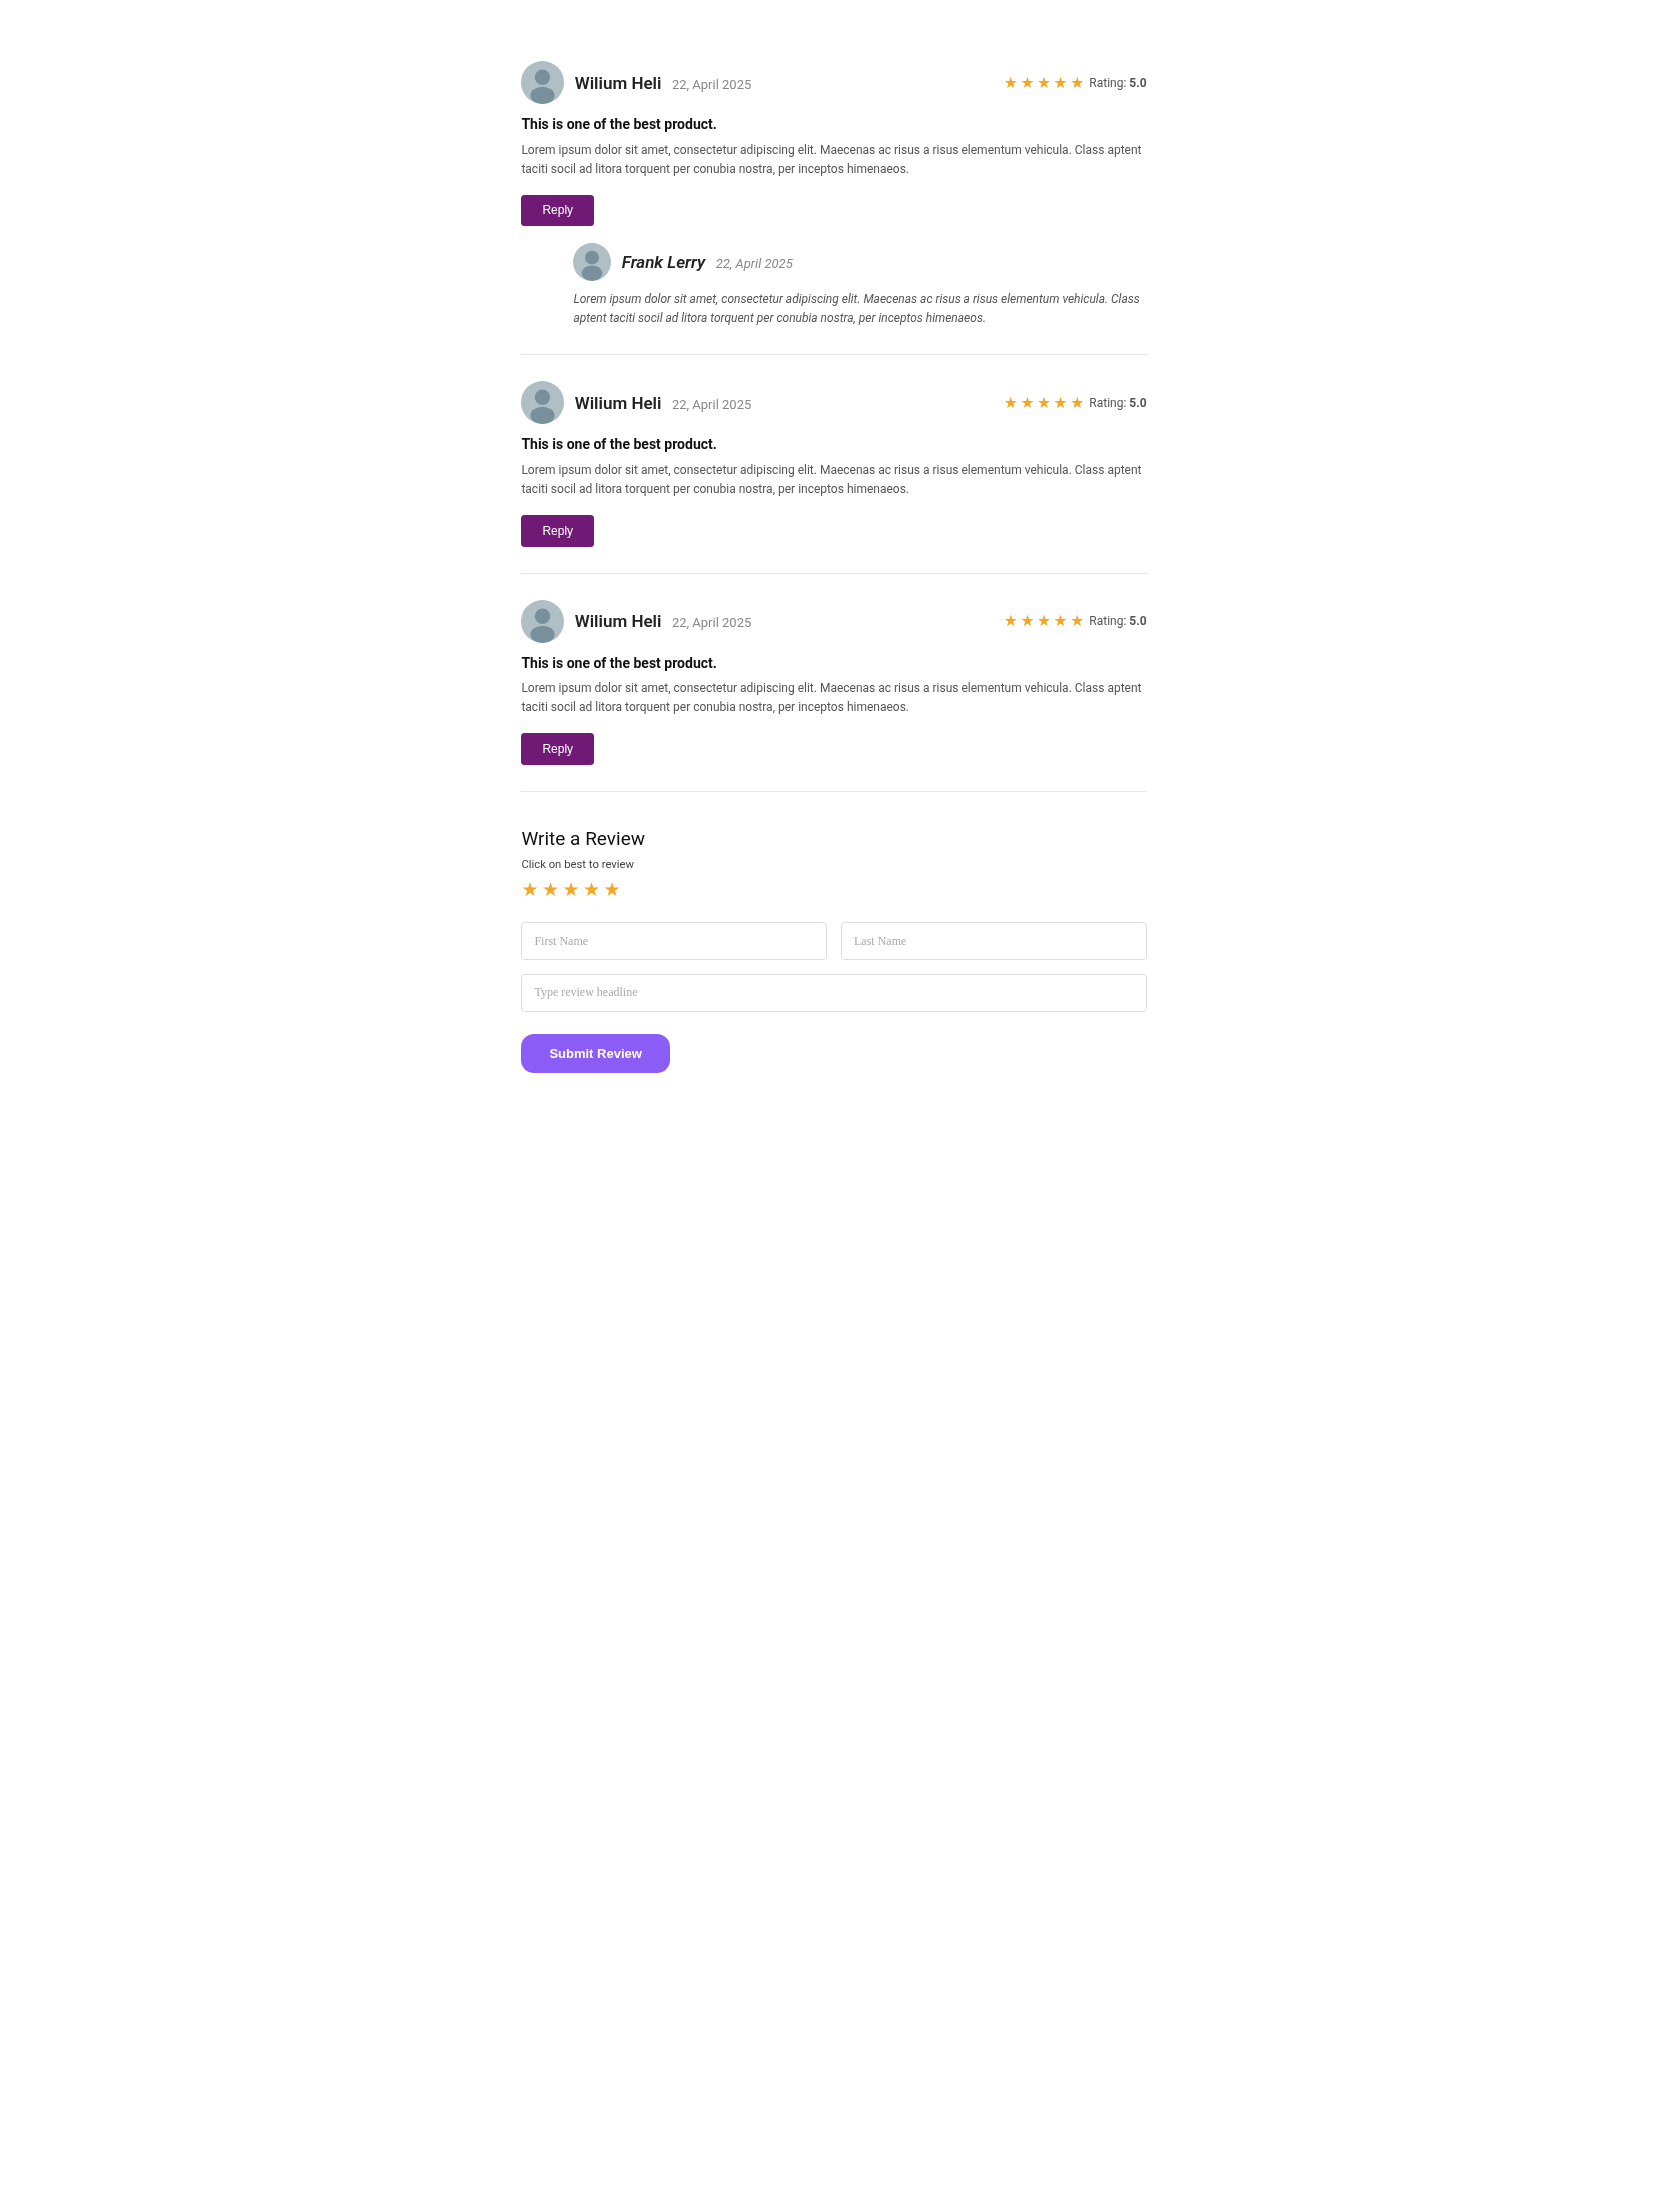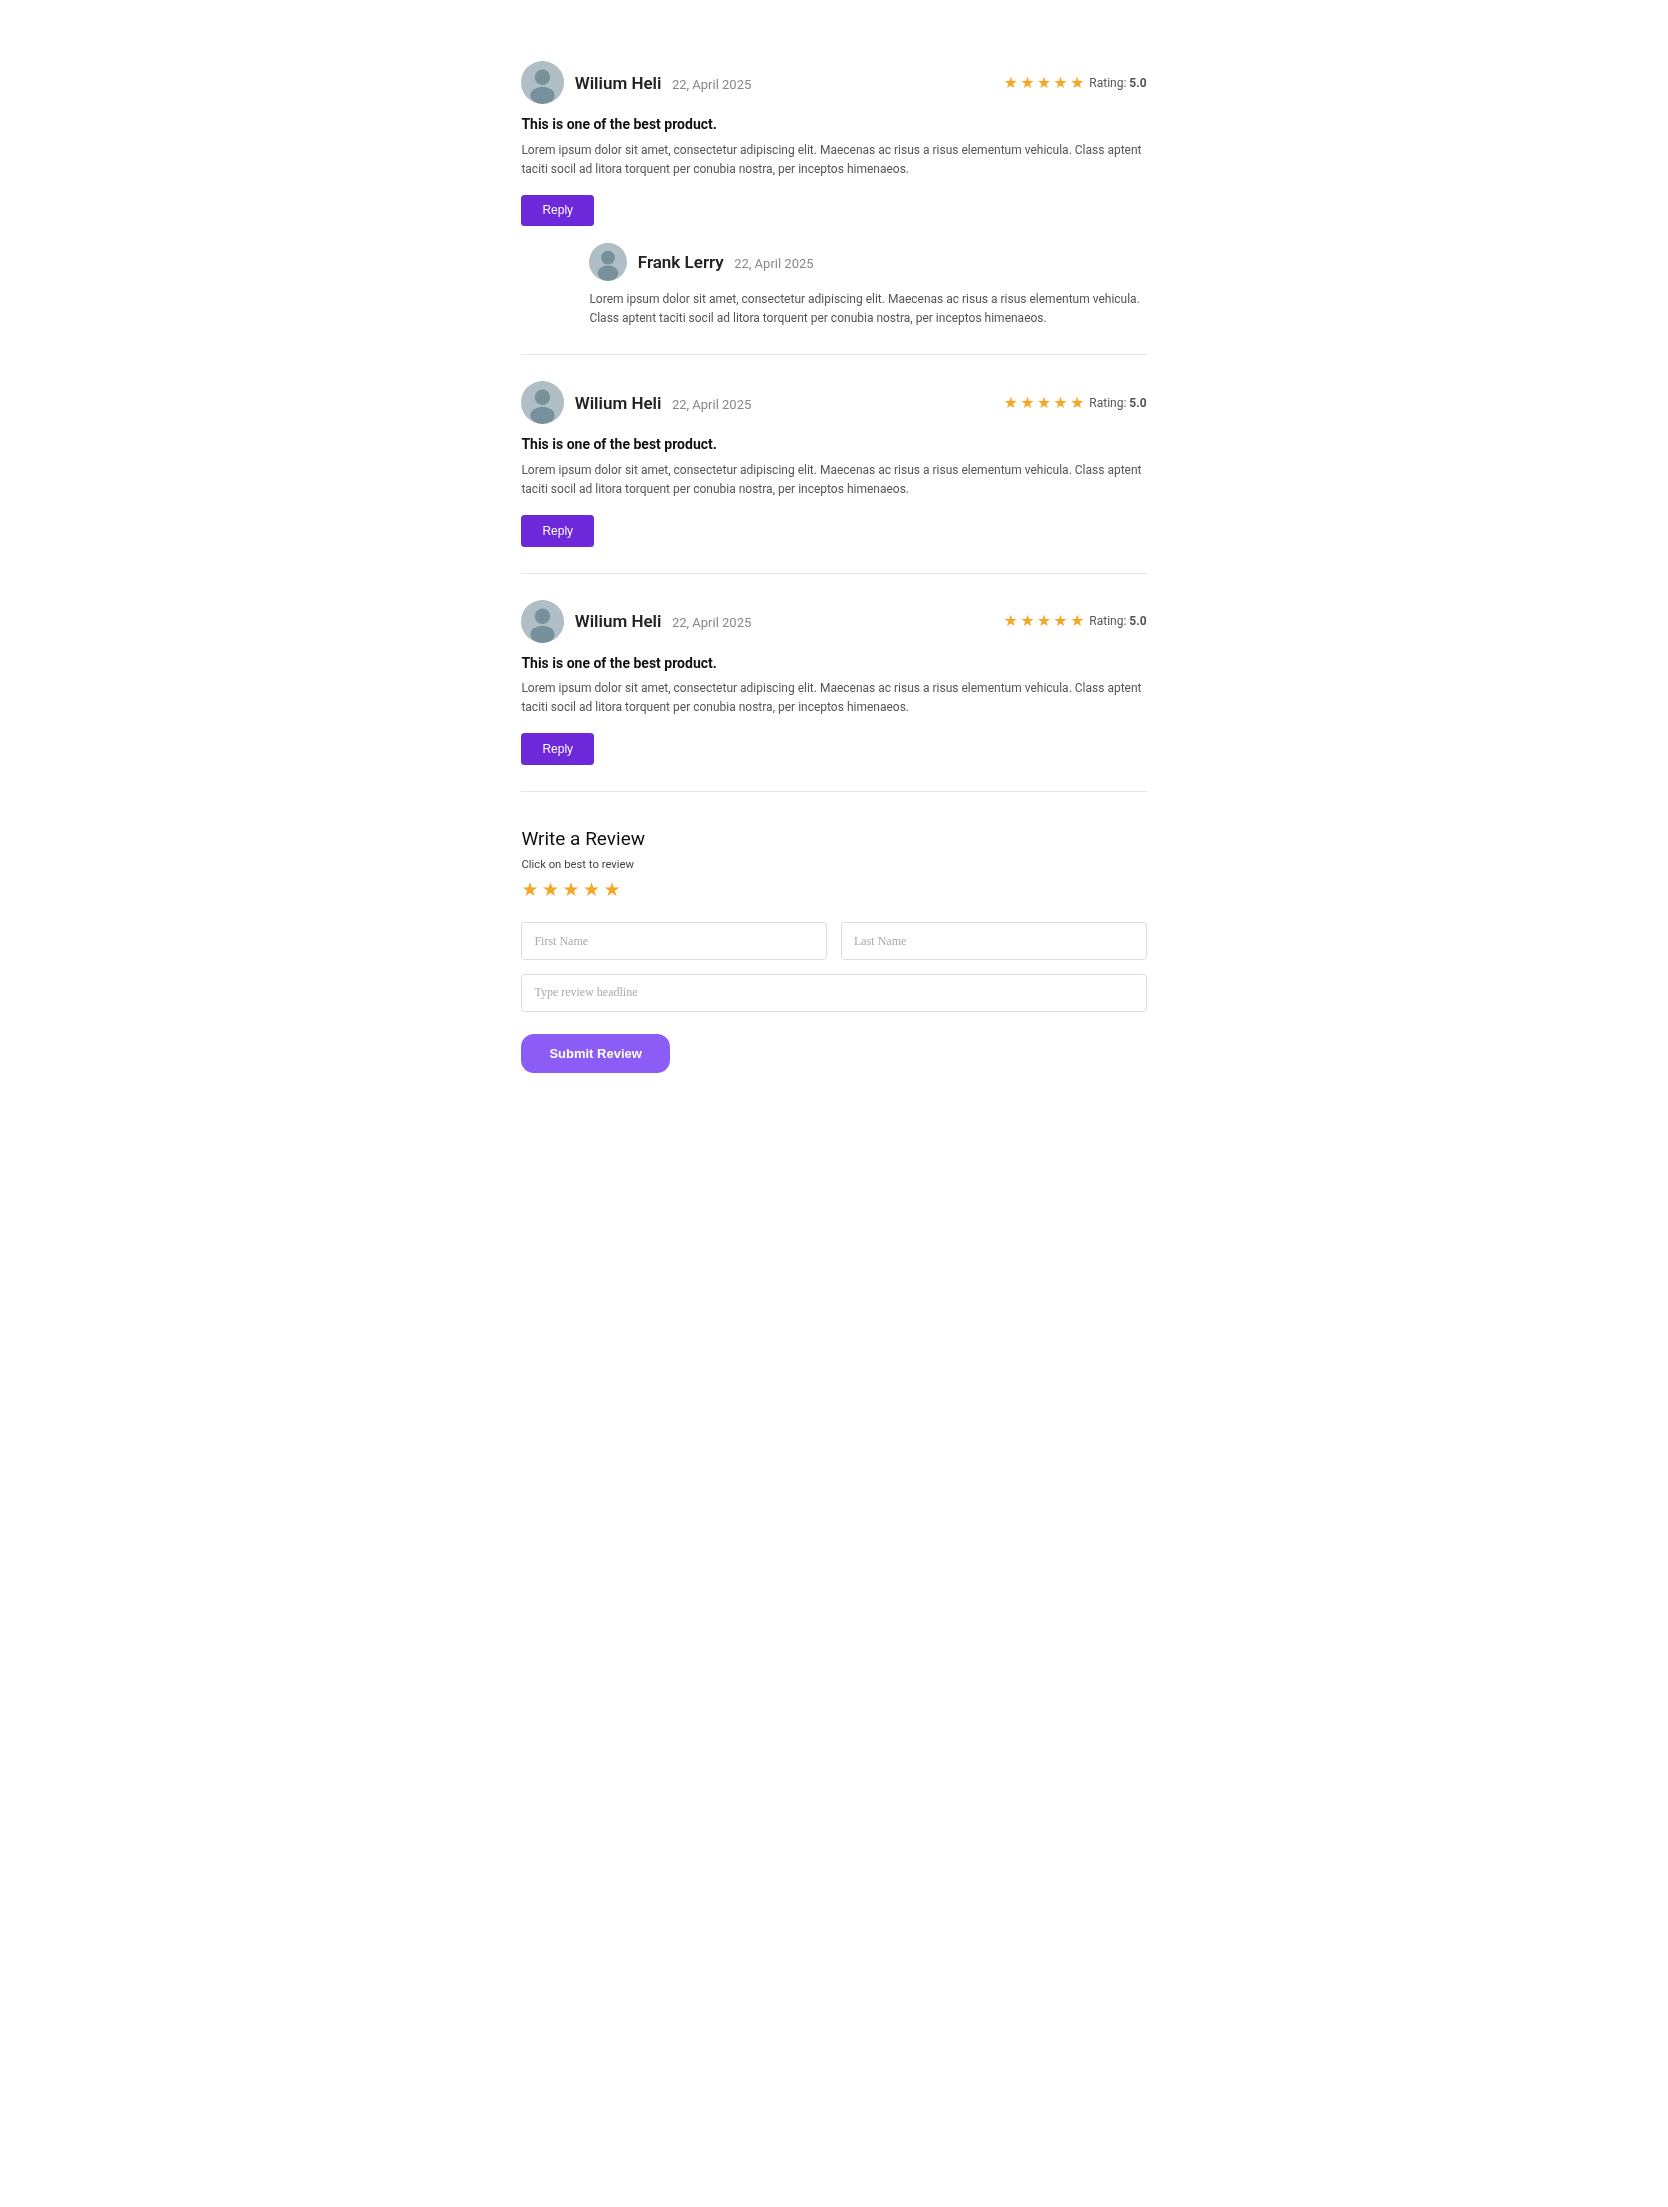--- a/index.html
+++ b/index.html
@@ -102,36 +102,37 @@
     }
 
     .review-body {
       font-size: 12px;
       color: #555;
       line-height: 1.6;
       margin-bottom: 15.6px;
     }
 
     .reply-button {
-      background: #6d28d9;
+      background: #701a75;
       color: #fff;
       border: none;
       border-radius: 3.5px;
       padding: 8.7px 21px;
       font-size: 12px;
       font-weight: 500;
       cursor: pointer;
       text-align: center;
     }
 
     
     .nested-reply {
       margin-top: 17.4px;
-      margin-left: 68px;
+      margin-left: 52px;
       padding: 0;
+      font-style: italic;
     }
 
     .nested-reviewer-info {
       display: flex;
       align-items: center;
       gap: 10.4px;
       margin-bottom: 8.7px;
     }
 
     .nested-avatar {

